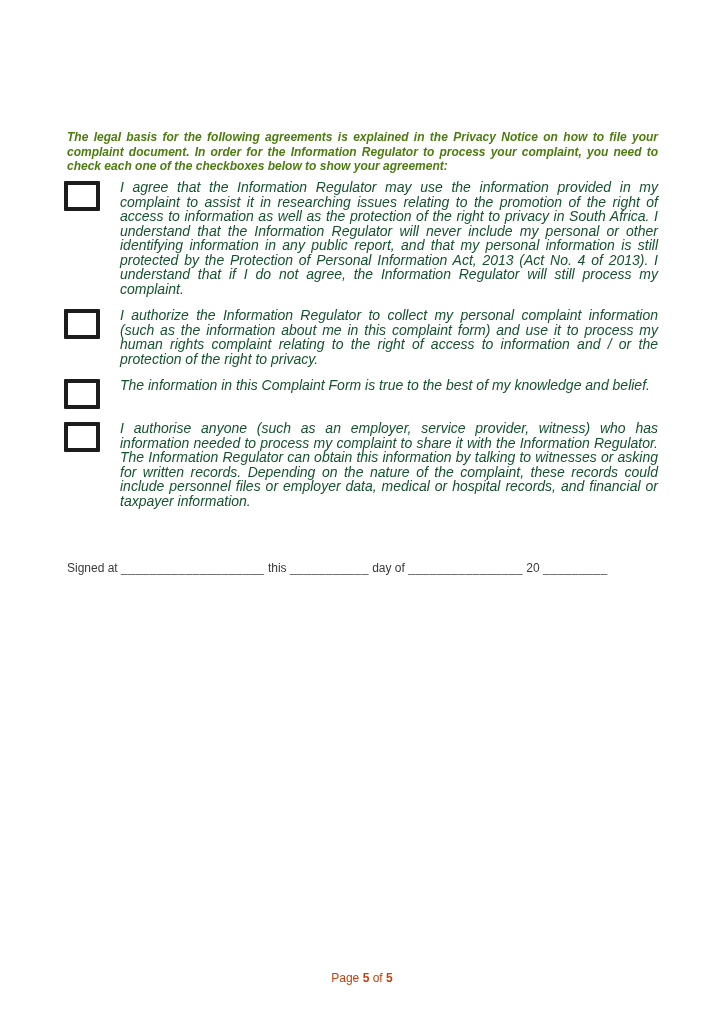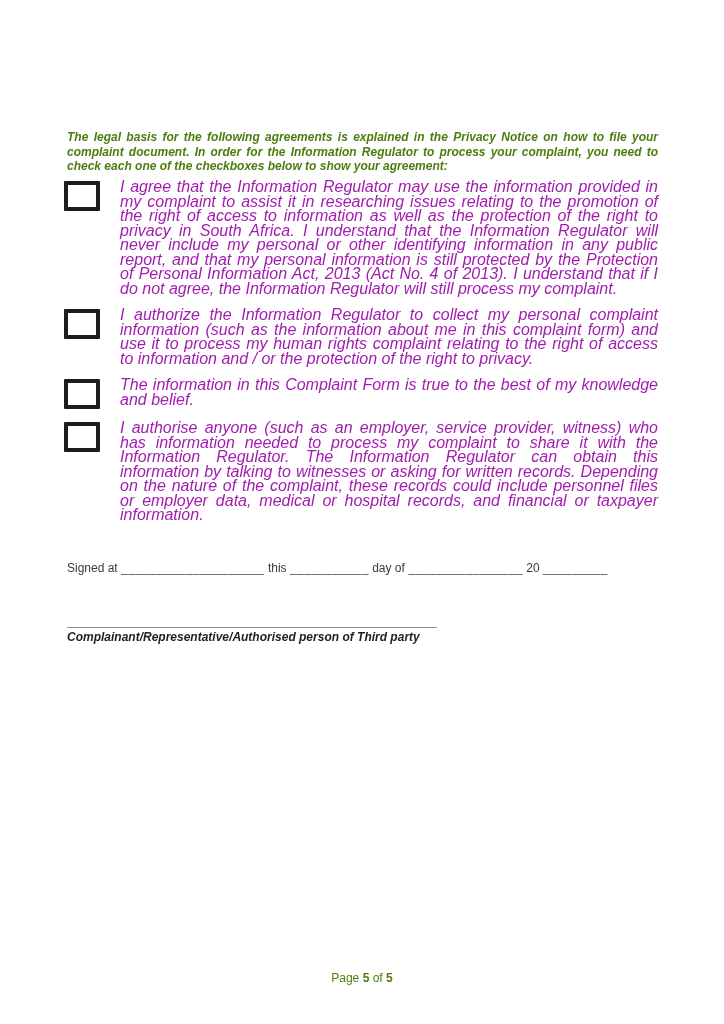--- a/index.html
+++ b/index.html
@@ -44,24 +44,24 @@
     width: 28px;
     height: 22px;
     border: 4px solid #1c1c1c;
     border-radius: 1px;
     background: #ffffff;
     margin-top: 1px;
   }
   .agreement-text {
     margin: 0 0 0 20px;
     width: 538px;
-    font-size: 16px;
+    font-size: 14px;
     line-height: 14.5px;
     font-style: italic;
-    color: #a21caf;
+    color: #14532d;
     text-align: justify;
   }
   .signed-line {
     position: absolute;
     top: 561px;
     left: 67px;
     width: 591px;
     font-size: 12px;
     line-height: 15px;
     color: #3a3a3a;
@@ -93,21 +93,21 @@
     white-space: nowrap;
   }
   .footer {
     position: absolute;
     top: 971px;
     left: 0;
     width: 724px;
     text-align: center;
     font-size: 12px;
     line-height: 15px;
-    color: #4d7c0f;
+    color: #c2410c;
   }
   .footer .num {
     font-weight: bold;
   }
 </style>
 </head>
 <body>
 
 <div class="page">
 
@@ -142,24 +142,20 @@
     <span>Signed at</span>
     <span class="blank">____________________</span>
     <span>this</span>
     <span class="blank">___________</span>
     <span>day of</span>
     <span class="blank">________________</span>
     <span>20</span>
     <span class="blank">_________</span>
   </div>
 
-  <div class="signature-block">
-    <div class="signature-rule"></div>
-    <div class="signature-label">Complainant/Representative/Authorised person of Third party</div>
-  </div>
 
   <div class="footer">
     <span>Page</span>
     <span class="num">5</span>
     <span>of</span>
     <span class="num">5</span>
   </div>
 
 </div>
 

